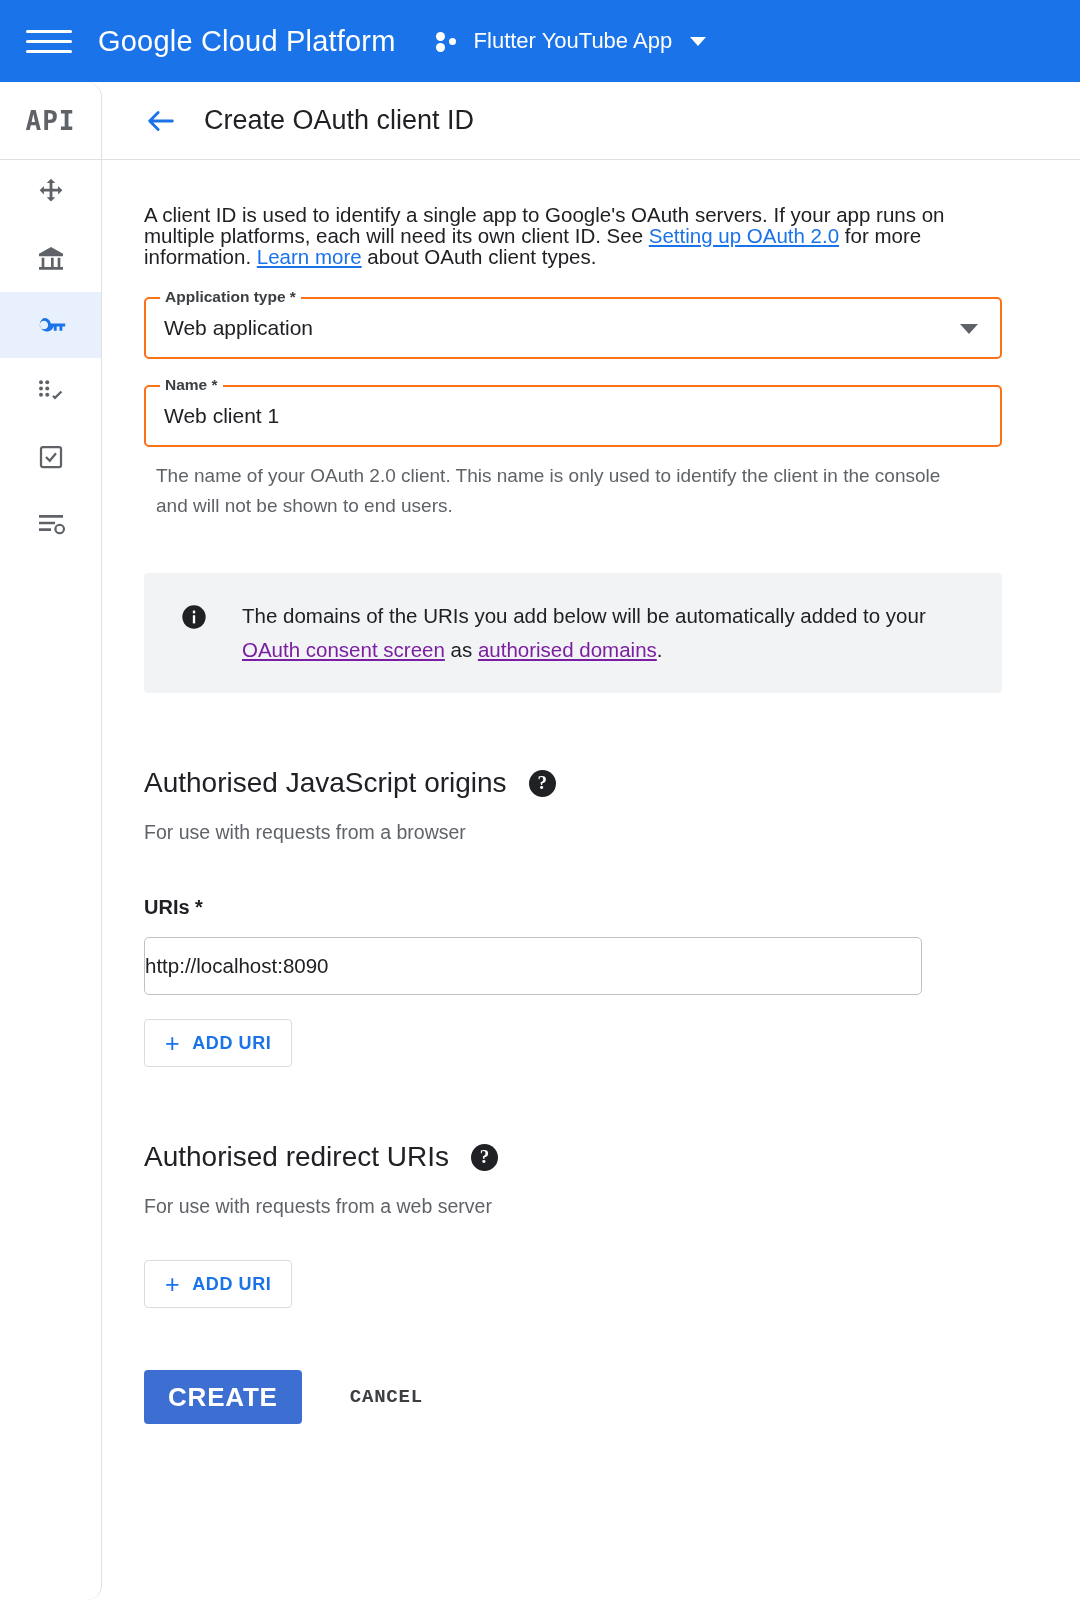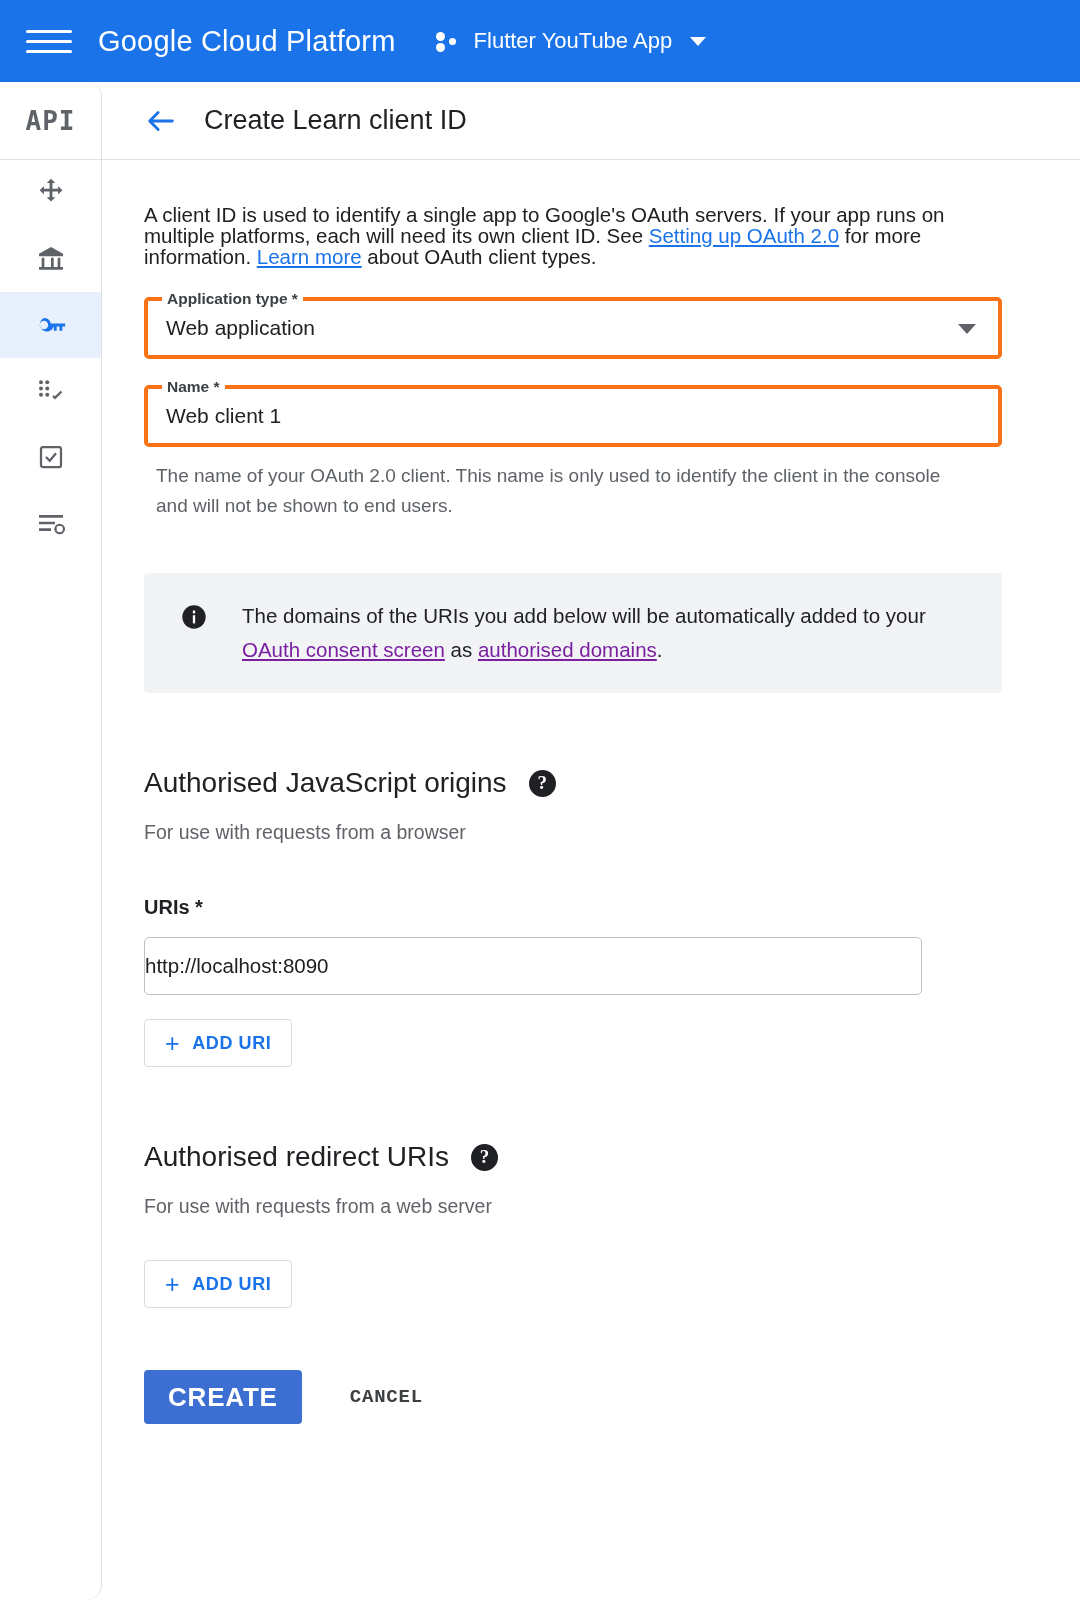--- a/index.html
+++ b/index.html
@@ -156,21 +156,21 @@
     margin: 0 0 30px 0;
   }
   .intro a { color: #1a73e8; text-decoration: underline; }
 
   
   .field {
     position: relative;
     margin-top: 26px;
     width: 858px;
     height: 62px;
-    border: 4px solid #f97316;
+    border: 2px solid #f97316;
     border-radius: 5px;
     display: flex;
     align-items: center;
     padding: 0 18px;
     background: #fff;
   }
   .field .legend {
     position: absolute;
     top: -11px;
     left: 14px;
@@ -407,21 +407,21 @@
   </div>
 
   <div class="main">
 
     <div class="page-head">
       <span class="back-arrow">
         <svg width="34" height="34" viewBox="0 0 24 24" fill="none" stroke="currentColor" stroke-width="2" stroke-linecap="round" stroke-linejoin="round">
           <path d="M20 12H4M10 6l-6 6 6 6"></path>
         </svg>
       </span>
-      <span class="page-title">Create Learn client ID</span>
+      <span class="page-title">Create OAuth client ID</span>
     </div>
 
     <div class="content">
 
       <p class="intro">
         <span>A client ID is used to identify a single app to Google's OAuth servers. If your app runs on multiple platforms, each will need its own client ID. See </span><a href="#">Setting up OAuth 2.0</a><span> for more information. </span><a href="#">Learn more</a><span> about OAuth client types.</span>
       </p>
 
       
       <div class="field">

